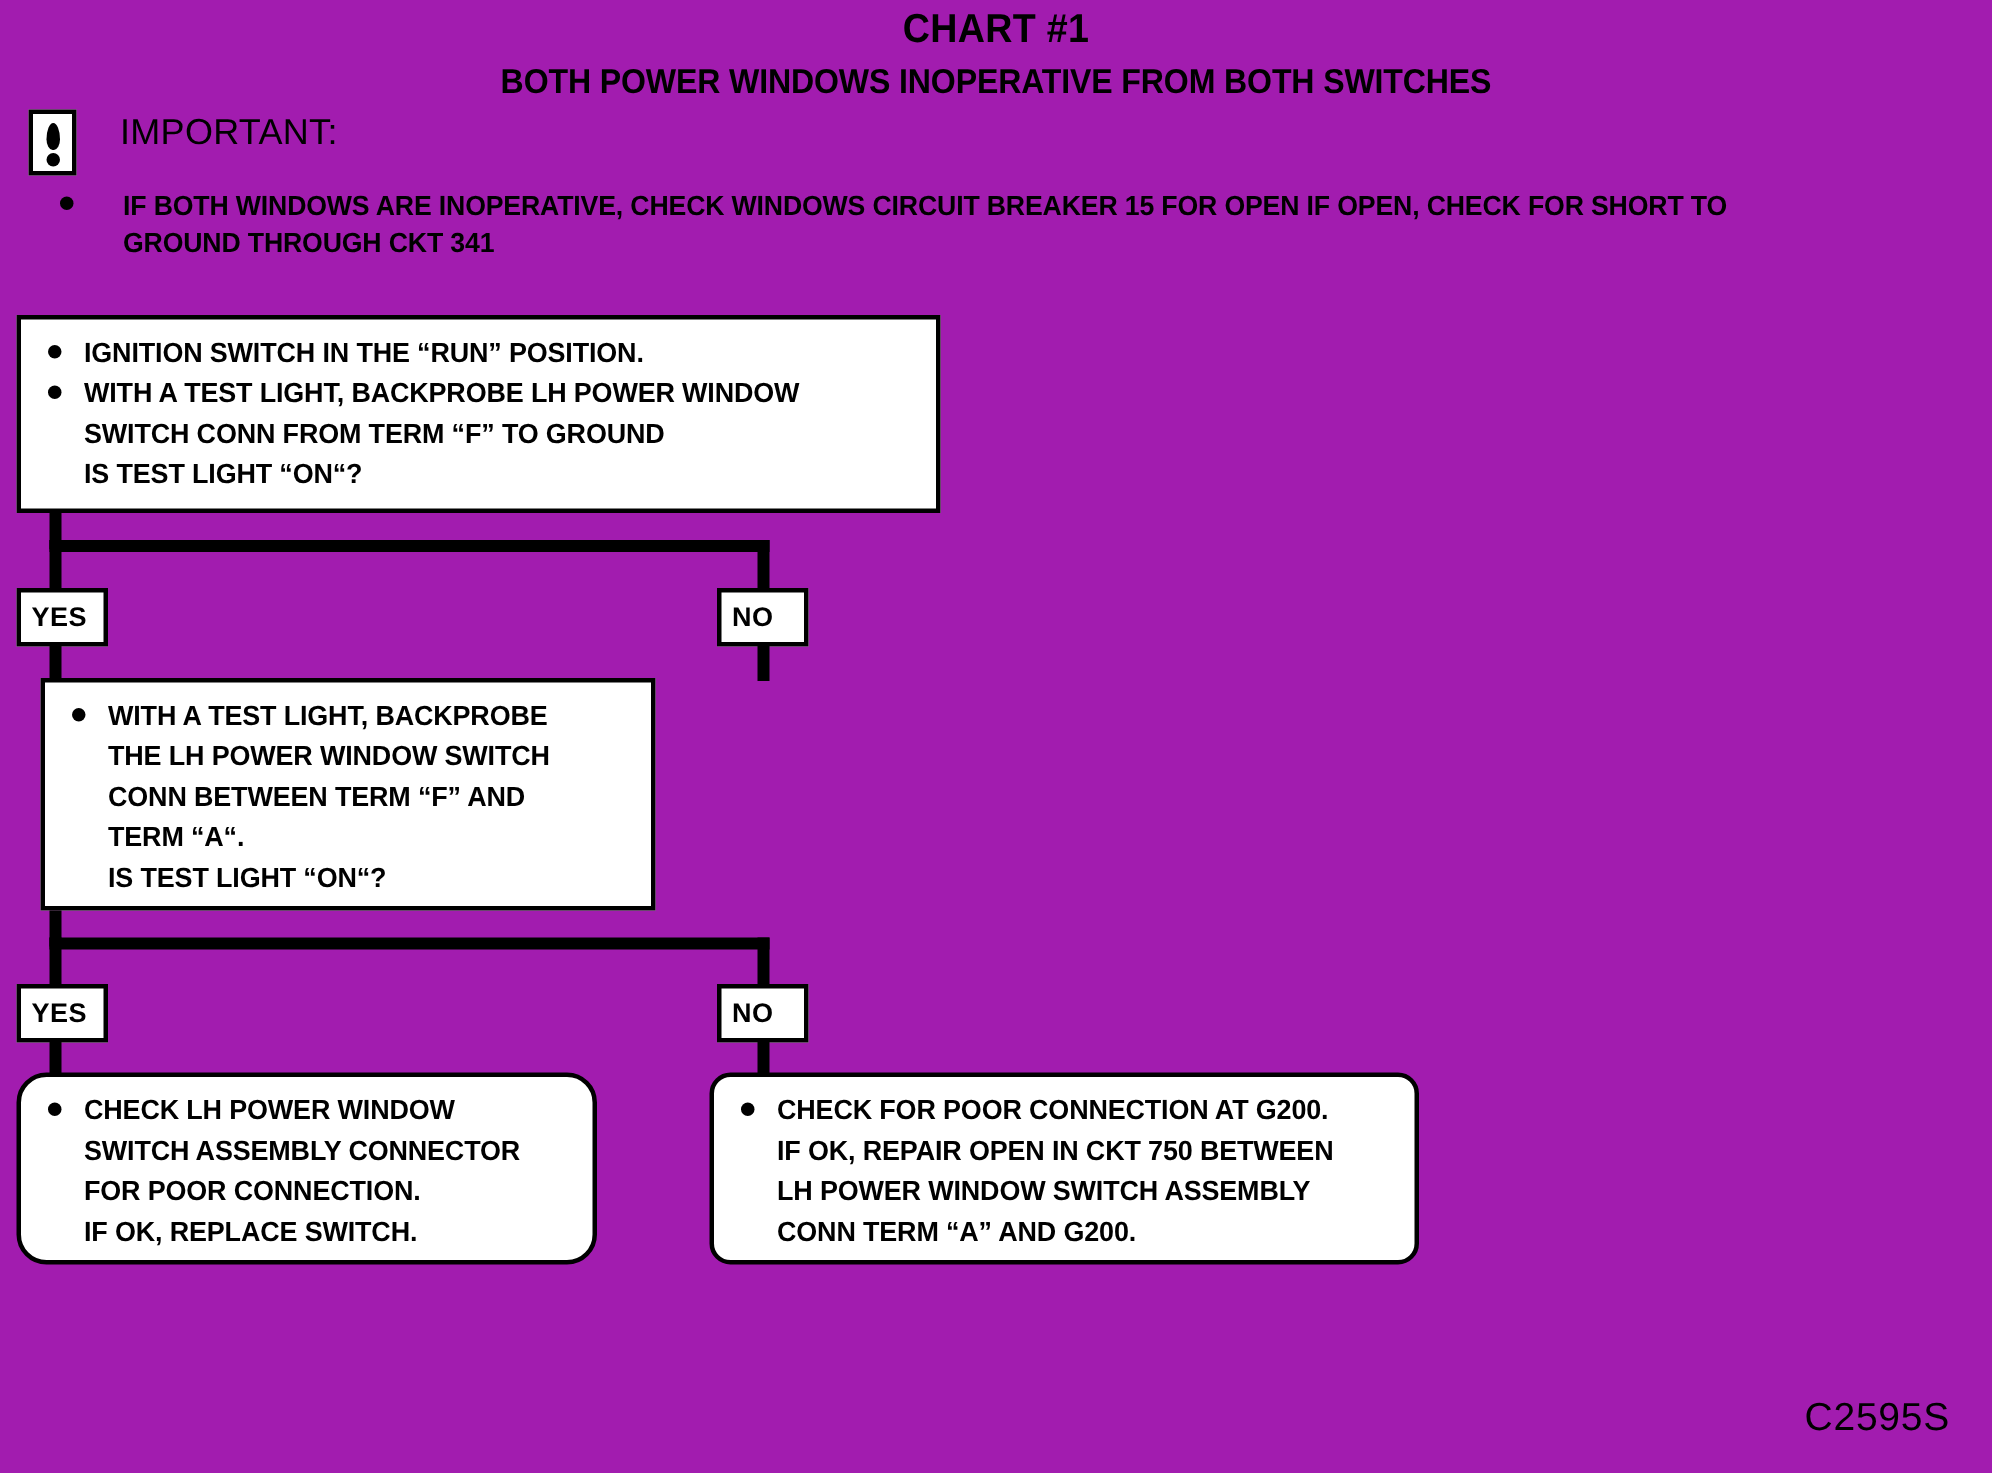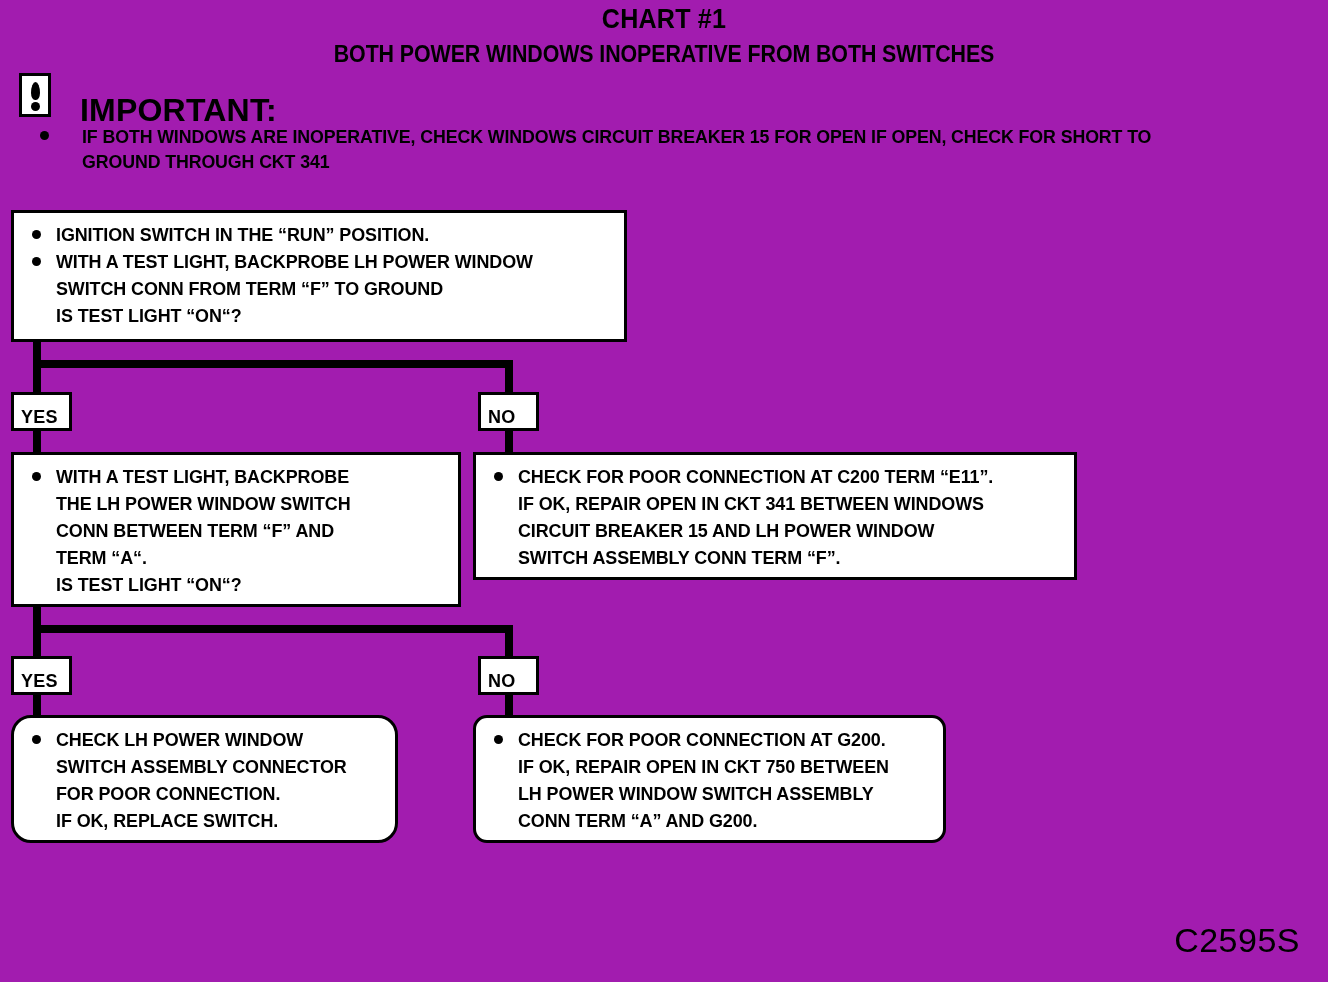--- a/index.html
+++ b/index.html
@@ -72,23 +72,23 @@
     top: 26px;
     width: 9px;
     height: 9px;
     margin-left: -4.5px;
     background: #000;
     border-radius: 50%;
   }
   .imp-label {
     position: absolute;
     left: 80px;
-    top: 92px;
-    font-size: 32px;
-    font-weight: bold;
+    top: 75px;
+    font-size: 24px;
+    font-weight: normal;
     letter-spacing: 0.2px;
   }
   .imp-bullet {
     position: absolute;
     left: 40px;
     top: 131px;
     width: 9px;
     height: 9px;
     background: #000;
     border-radius: 50%;
@@ -141,37 +141,37 @@
   .tag {
     position: absolute;
     width: 61px;
     height: 39px;
     border: 3px solid #000;
     box-sizing: border-box;
     background: #fff;
     font-size: 18px;
     font-weight: bold;
     display: flex;
-    align-items: flex-end;
+    align-items: center;
     padding-left: 7px;
     letter-spacing: 0.3px;
   }
 
   
   .conn {
     position: absolute;
     background: #000;
   }
 
   
   .footer-code {
     position: absolute;
     right: 28px;
     bottom: 22px;
-    font-size: 34px;
+    font-size: 26px;
     font-weight: normal;
     letter-spacing: 0.5px;
   }
 </style>
 </head>
 <body>
 
 <div id="page">
 
   <div class="title-main">CHART #1</div>
@@ -203,36 +203,29 @@
   <div class="tag" style="left:11px; top:392px;">
     <span>YES</span>
   </div>
   <div class="tag" style="left:478px; top:392px;">
     <span>NO</span>
   </div>
 
   <div class="conn" style="left:33px; top:430px; width:8px; height:24px;"></div>
   <div class="conn" style="left:505px; top:430px; width:8px; height:24px;"></div>
 
-  <div class="box" style="left:11px; top:452px; width:450px; height:155px;">
+  <div class="box" style="left:27px; top:452px; width:410px; height:155px;">
     <div class="bullet" style="top:17px;"></div>
     <div class="box-text" style="top:8px;">WITH A TEST LIGHT, BACKPROBE
 THE LH POWER WINDOW SWITCH
 CONN BETWEEN TERM “F” AND
 TERM “A“.
 IS TEST LIGHT “ON“?</div>
   </div>
 
-  <div class="box" style="left:473px; top:452px; width:604px; height:128px;">
-    <div class="bullet" style="top:17px;"></div>
-    <div class="box-text" style="top:8px;">CHECK FOR POOR CONNECTION AT C200 TERM “E11”.
-IF OK, REPAIR OPEN IN CKT 341 BETWEEN WINDOWS
-CIRCUIT BREAKER 15 AND LH POWER WINDOW
-SWITCH ASSEMBLY CONN TERM “F”.</div>
-  </div>
 
   <div class="conn" style="left:33px; top:607px; width:8px; height:24px;"></div>
   <div class="conn" style="left:33px; top:625px; width:480px; height:8px;"></div>
   <div class="conn" style="left:33px; top:625px; width:8px; height:33px;"></div>
   <div class="conn" style="left:505px; top:625px; width:8px; height:33px;"></div>
 
   <div class="tag" style="left:11px; top:656px;">
     <span>YES</span>
   </div>
   <div class="tag" style="left:478px; top:656px;">

